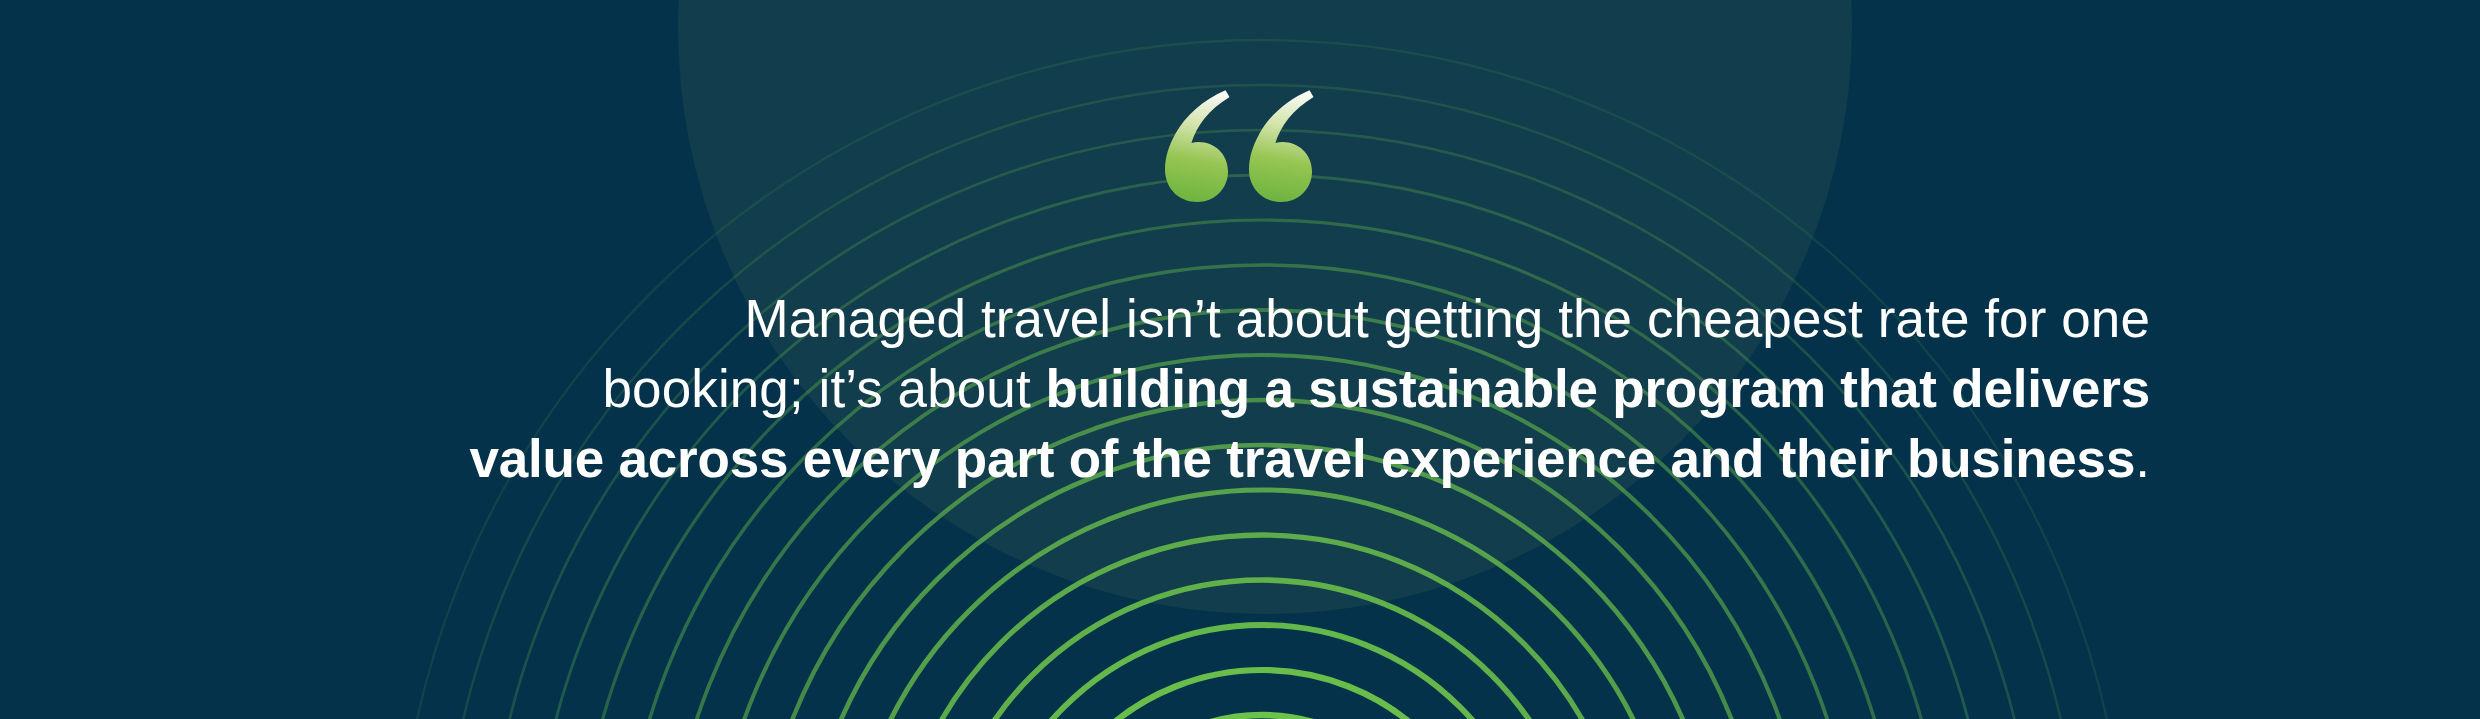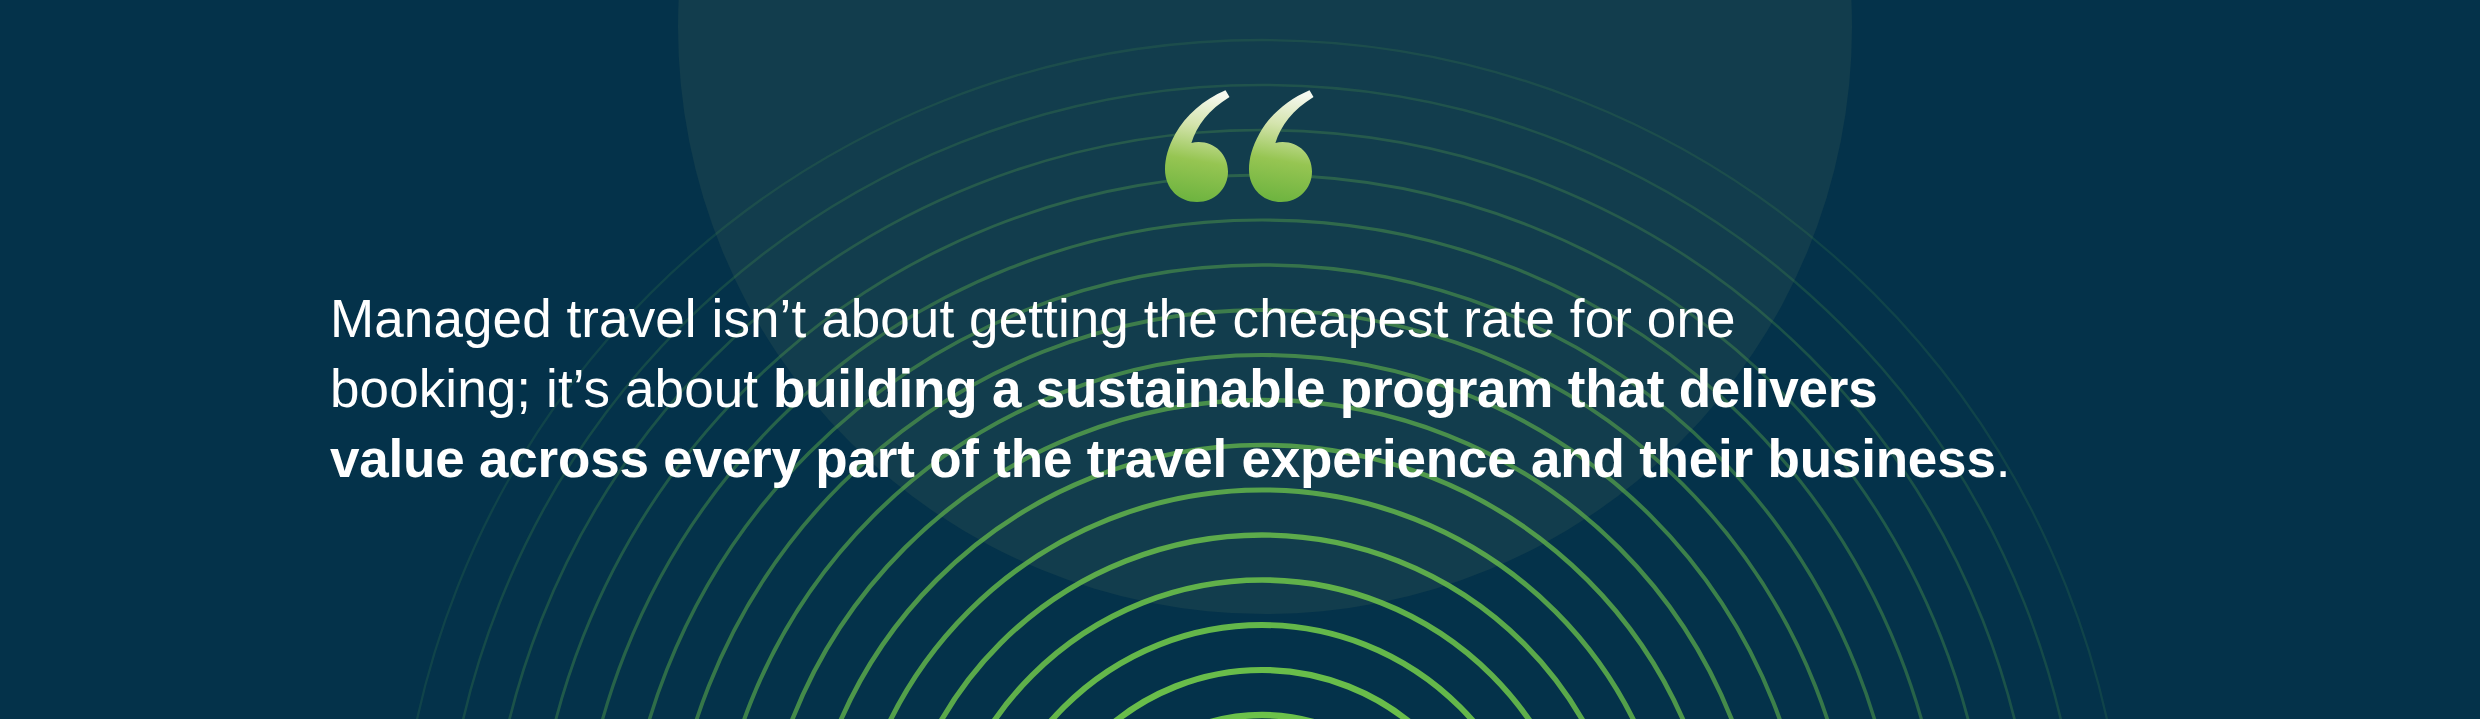--- a/index.html
+++ b/index.html
@@ -67,21 +67,21 @@
     width: 154px;
     height: 116px;
   }
 
   .quote-text {
     position: absolute;
     top: 284px;
     left: 50%;
     transform: translateX(-50%);
     width: 1820px;
-    text-align: left;
+    text-align: right;
     color: #ffffff;
     font-size: 53px;
     line-height: 70px;
     font-weight: 300;
     letter-spacing: 0.1px;
     white-space: pre-wrap;
   }
 
   .quote-text .light {
     font-weight: 300;

